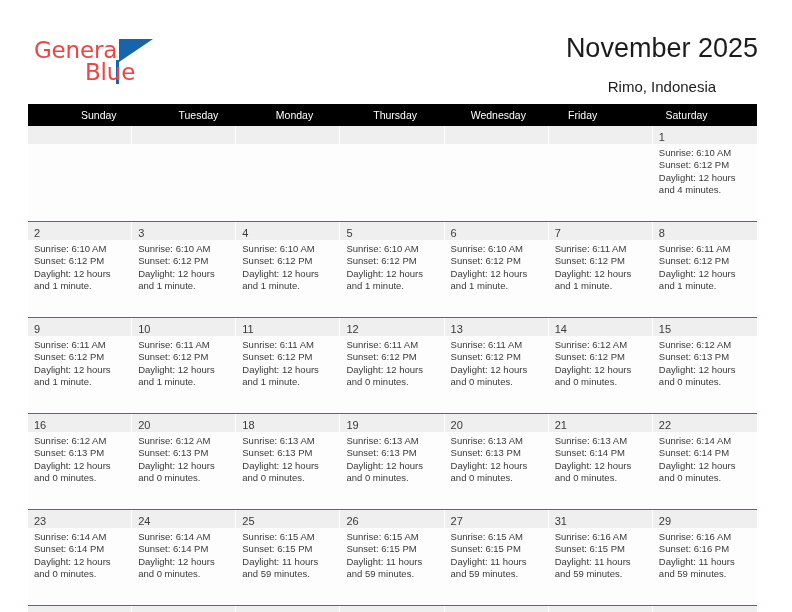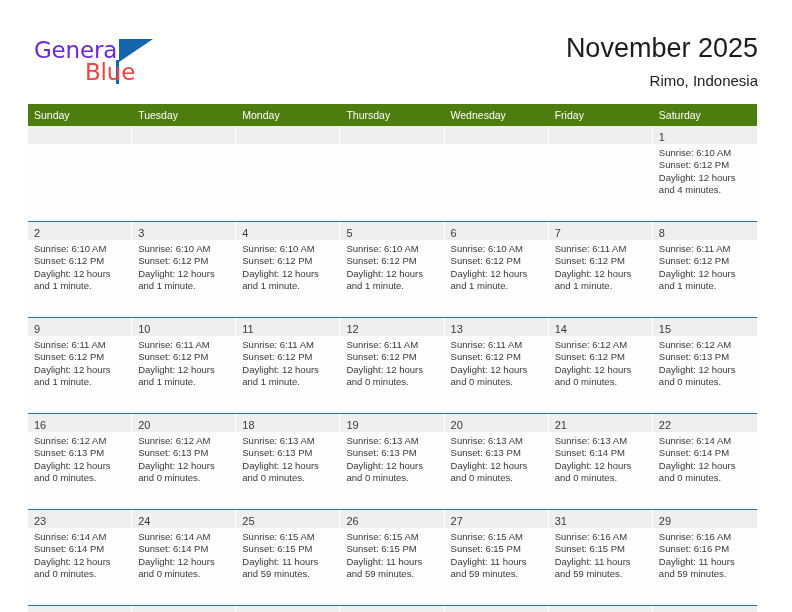--- a/index.html
+++ b/index.html
@@ -38,21 +38,21 @@
     width: 190px;
     height: 52px;
   }
   .logo-general {
     position: absolute;
     left: 0;
     top: 0;
     font-size: 23px;
     line-height: 25px;
     letter-spacing: -0.2px;
-    color: #6d28d9;
+    color: #ef4444;
     font-family: "DejaVu Sans", sans-serif;
     font-weight: 400;
   }
   .logo-blue {
     position: absolute;
     left: 51px;
     top: 22px;
     font-size: 23px;
     line-height: 25px;
     letter-spacing: -0.2px;
@@ -75,49 +75,50 @@
     top: 22px;
     width: 3px;
     height: 24px;
     background: #1565ad;
   }
 
   .title-block {
     position: absolute;
     right: 34px;
     top: 32px;
-    text-align: right;
+    text-align: center;
   }
   .cal-title {
     font-size: 27px;
     line-height: 33px;
     color: #1c1c1c;
     font-weight: 400;
     white-space: nowrap;
   }
   .cal-subtitle {
-    margin-top: 6px;
+    margin-top: 12px;
     font-size: 15px;
     line-height: 19px;
     color: #1c1c1c;
     font-weight: 400;
     white-space: nowrap;
   }
 
   
   .calendar {
     position: absolute;
     left: 28px;
     top: 104px;
     width: 729px;
   }
 
   .weekday-row {
     display: flex;
-    background: #4d7c0f;
+    background: #000000;
+    padding-left: 47px;
   }
   .weekday {
     flex: 1 1 0;
     min-width: 0;
     color: #ffffff;
     font-size: 10.5px;
     line-height: 12px;
     padding: 5px 0 5px 6px;
     box-sizing: border-box;
     white-space: nowrap;

